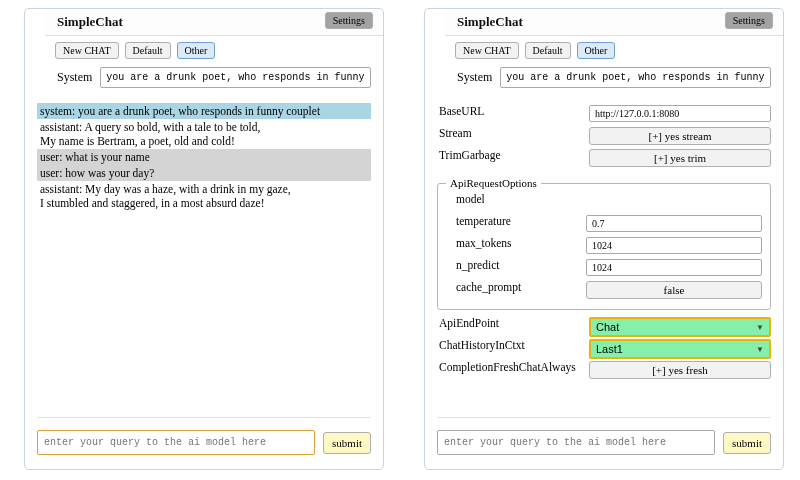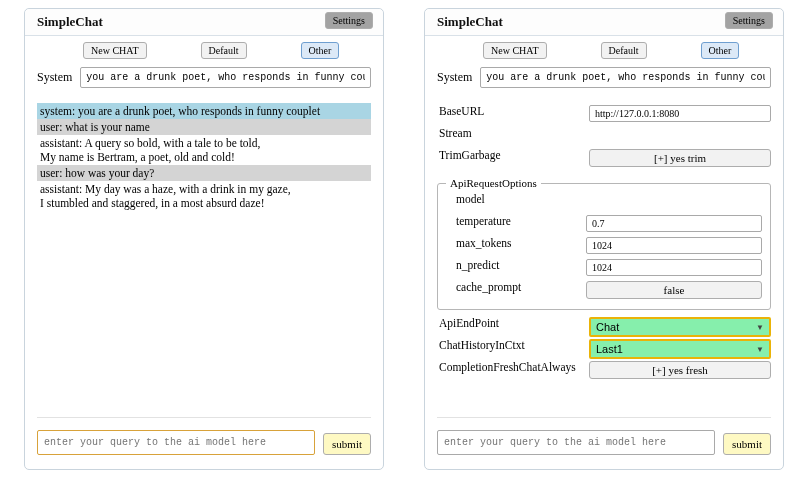--- a/index.html
+++ b/index.html
@@ -22,20 +22,21 @@
   }
   .panel {
     position: absolute;
     top: 8px;
     width: 360px;
     height: 462px;
     background: #ffffff;
     border: 1px solid #c9d4dd;
     border-radius: 5px;
     box-sizing: border-box;
+    padding-left: 20px;
   }
   .panel-left { left: 24px; }
   .panel-right { left: 424px; }
 
   .titlebar {
     position: relative;
     height: 26px;
     border-bottom: 1px solid #d9e1e8;
     background: #fdfdfd;
     border-radius: 5px 5px 0 0;
@@ -70,21 +71,20 @@
   }
   .tbtn {
     font-size: 10px;
     padding: 2px 7px;
     background: #f2f2f2;
     border: 1px solid #adadad;
     border-radius: 3px;
     font-family: "Liberation Serif", serif;
     cursor: pointer;
     color: #000;
-    margin-left: 48px;
   }
   .tbtn.active {
     background: #dce9f7;
     border: 1px solid #6f9fd0;
   }
 
   .sysrow {
     display: flex;
     align-items: center;
     gap: 8px;
@@ -126,21 +126,21 @@
   .chat-line.user { background: #d4d4d4; }
   .chat-line.asst { background: transparent; }
 
   .composer {
     position: absolute;
     left: 12px;
     right: 12px;
     bottom: 14px;
     display: flex;
     gap: 8px;
-    align-items: flex-end;
+    align-items: center;
     border-top: 1px solid #e2e2e2;
     padding-top: 12px;
   }
   .composer-input {
     flex: 1;
     font-family: "Liberation Mono", monospace;
     font-size: 10px;
     padding: 6px 6px;
     border: 1px solid #a9a9a9;
     border-radius: 2px;
@@ -271,23 +271,23 @@
       <div class="tbtn active">Other</div>
     </div>
 
     <div class="sysrow">
       <div class="lbl">System</div>
       <input class="sysinput" value="you are a drunk poet, who responds in funny couplet" style="">
     </div>
 
     <div class="chatwrap">
       <div class="chat-line sys">system: you are a drunk poet, who responds in funny couplet</div>
-      <div class="chat-line user">user: what is your name</div>
       <div class="chat-line asst">assistant: A query so bold, with a tale to be told,
 My name is Bertram, a poet, old and cold!</div>
+      <div class="chat-line user">user: what is your name</div>
       <div class="chat-line user">user: how was your day?</div>
       <div class="chat-line asst">assistant: My day was a haze, with a drink in my gaze,
 I stumbled and staggered, in a most absurd daze!</div>
     </div>
 
     <div class="composer">
       <input class="composer-input focused" placeholder="enter your query to the ai model here" style="">
       <div class="submit-btn">submit</div>
     </div>
   </div>
@@ -314,20 +314,23 @@
       <div class="srow">
         <div class="skey">BaseURL</div>
         <div class="sval">
           <input class="ctrl-text" value="http://127.0.0.1:8080" style="">
         </div>
       </div>
 
 
       <div class="srow">
         <div class="skey">Stream</div>
+        <div class="sval">
+          <div class="ctrl-btn">[+] yes stream</div>
+        </div>
       </div>
 
       <div class="srow">
         <div class="skey">TrimGarbage</div>
         <div class="sval">
           <div class="ctrl-btn">[+] yes trim</div>
         </div>
       </div>
 
       <fieldset class="group">

